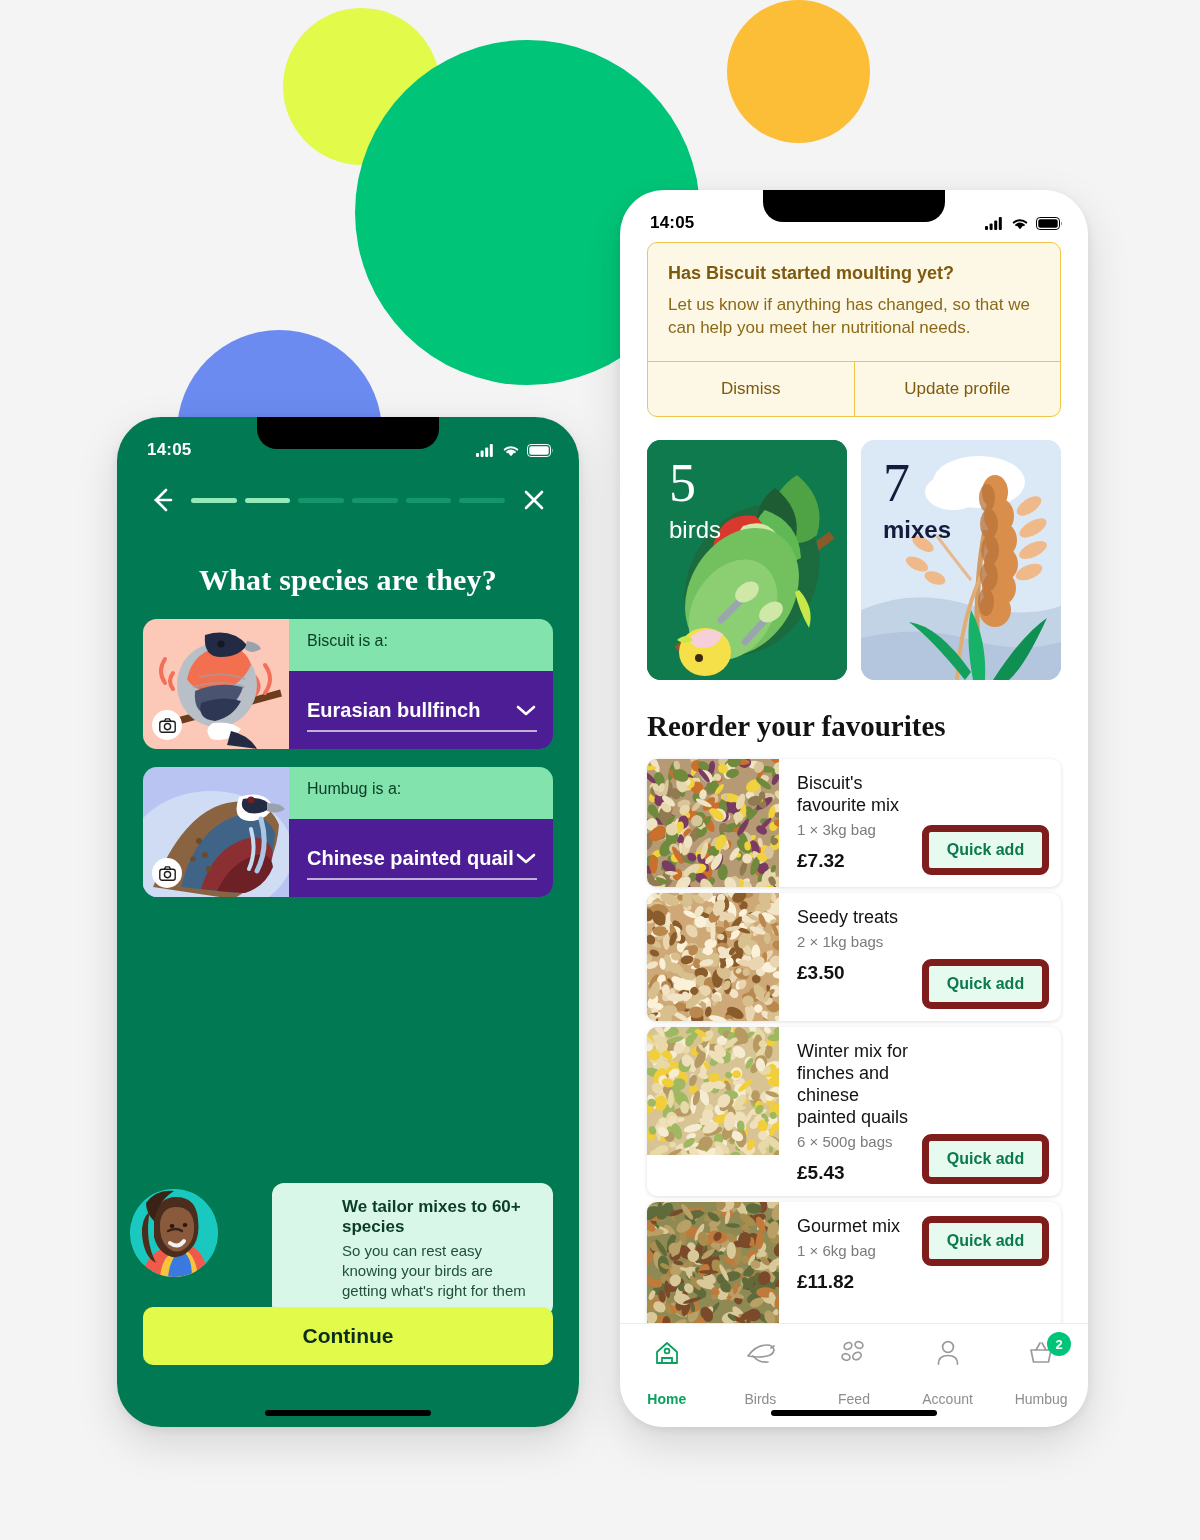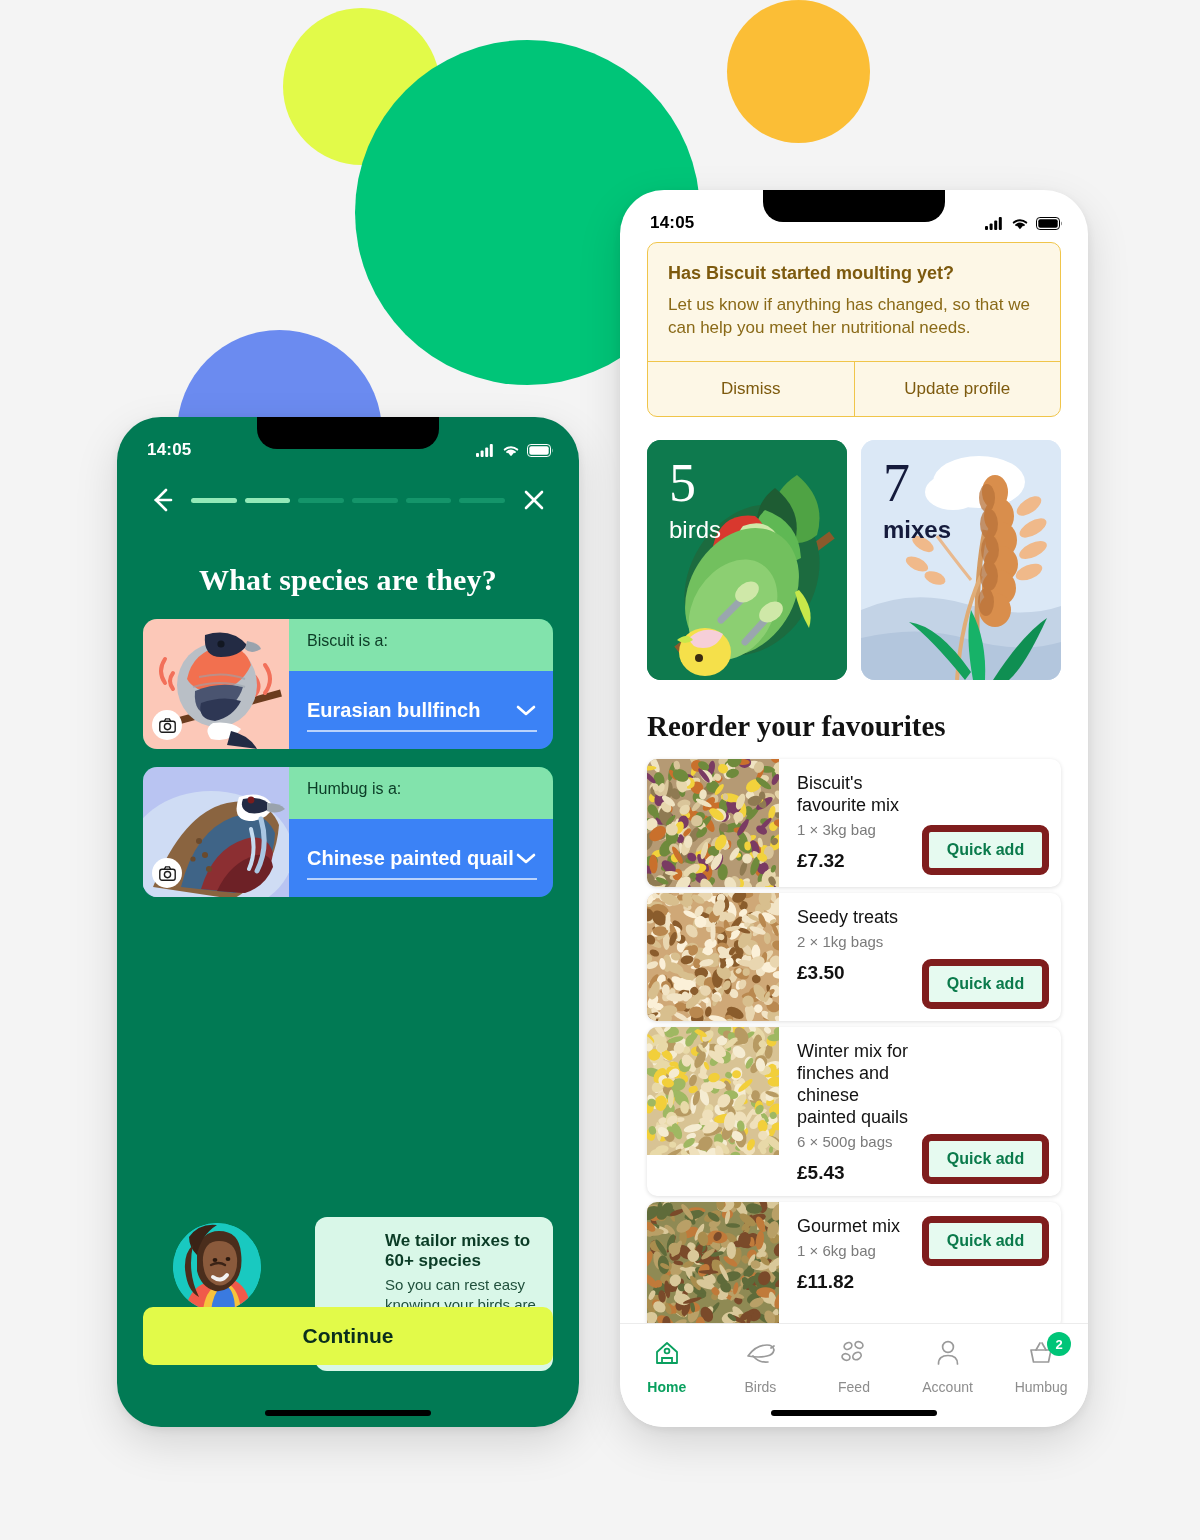--- a/index.html
+++ b/index.html
@@ -85,35 +85,34 @@
     background: #fff; display: flex; align-items: center; justify-content: center;
     cursor: pointer;
   }
   .bird-fields { flex: 1; display: flex; flex-direction: column; }
   .field-label {
     background: #82e3ac; color: #0b3c26;
     font-size: 16px; padding: 13px 0 13px 18px;
     height: 52px;
   }
   .field-select {
-    flex: 1; background: #3b82f6;
+    flex: 1; background: #4c1d95;
     display: flex; align-items: center; padding: 0 16px 0 18px;
     position: relative; cursor: pointer;
   }
   .field-value { color: #fff; font-size: 20px; font-weight: bold; flex: 1; }
   .underline {
     position: absolute; left: 18px; right: 16px; bottom: 17px;
     height: 2px; background: rgba(255,255,255,.65);
   }
 
   .tailor-card {
-    position: absolute; left: 155px; right: 26px; top: 800px;
+    position: absolute; left: 155px; right: 26px; top: 766px;
     background: #d9f7e8; border-radius: 12px;
     padding: 14px 16px 16px 70px;
-    margin-left: 43px;
   }
   .tailor-title { font-size: 17px; font-weight: bold; color: #0b3c26; margin-bottom: 4px; }
   .tailor-sub { font-size: 15px; color: #20503c; line-height: 1.33; }
   .avatar {
     position: absolute; left: -142px; top: 6px;
     width: 88px; height: 88px; border-radius: 50%;
     background: #19c9c0; overflow: hidden;
   }
 
   .continue-btn {
@@ -194,21 +193,21 @@
   }
   .product.align-top .quick-add { align-self: flex-start; }
 
   .tabbar {
     position: absolute; left: 0; right: 0; bottom: 0; height: 104px;
     background: #fff; border-top: 1px solid #ececec;
     display: flex; align-items: flex-start; padding-top: 13px;
   }
   .tab { flex: 1; text-align: center; cursor: pointer; position: relative; }
   .tab .t-ico { height: 32px; display: flex; align-items: center; justify-content: center; }
-  .tab .t-lbl { font-size: 14px; color: #8d8d8d; margin-top: 10px; }
+  .tab .t-lbl { font-size: 14px; color: #8d8d8d; margin-top: 22px; }
   .tab.active .t-lbl { color: #0aa05f; font-weight: bold; }
   .badge {
     position: absolute; top: -5px; left: 50%; margin-left: 6px;
     width: 24px; height: 24px; border-radius: 50%;
     background: #00c578; color: #fff;
     font-size: 13px; font-weight: bold;
     display: flex; align-items: center; justify-content: center;
   }
 
   

